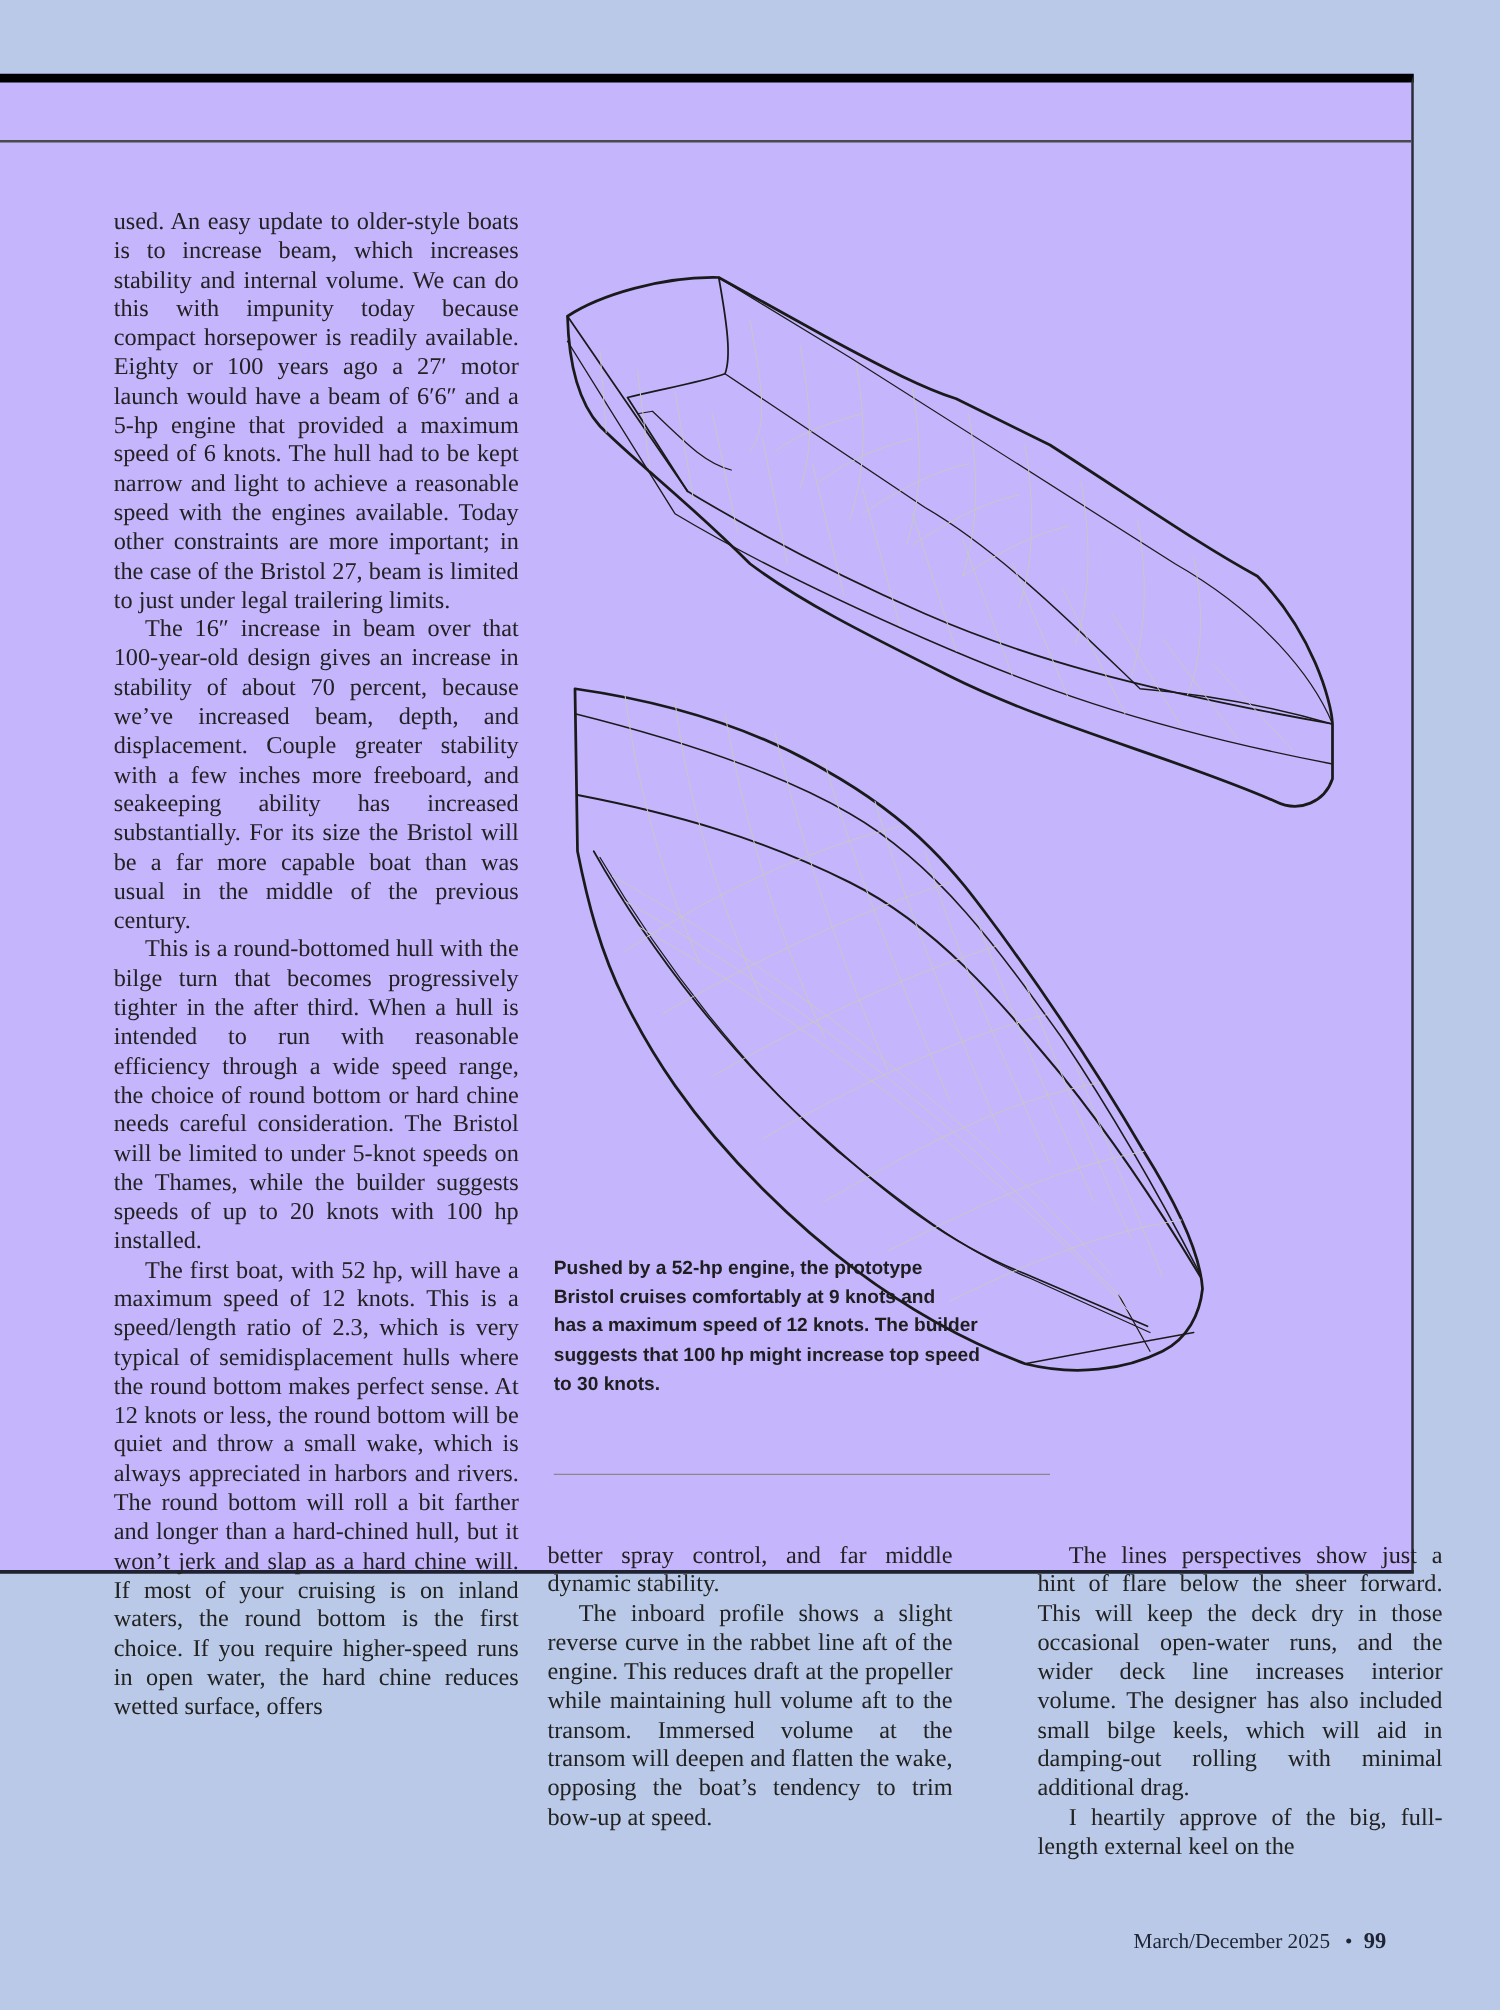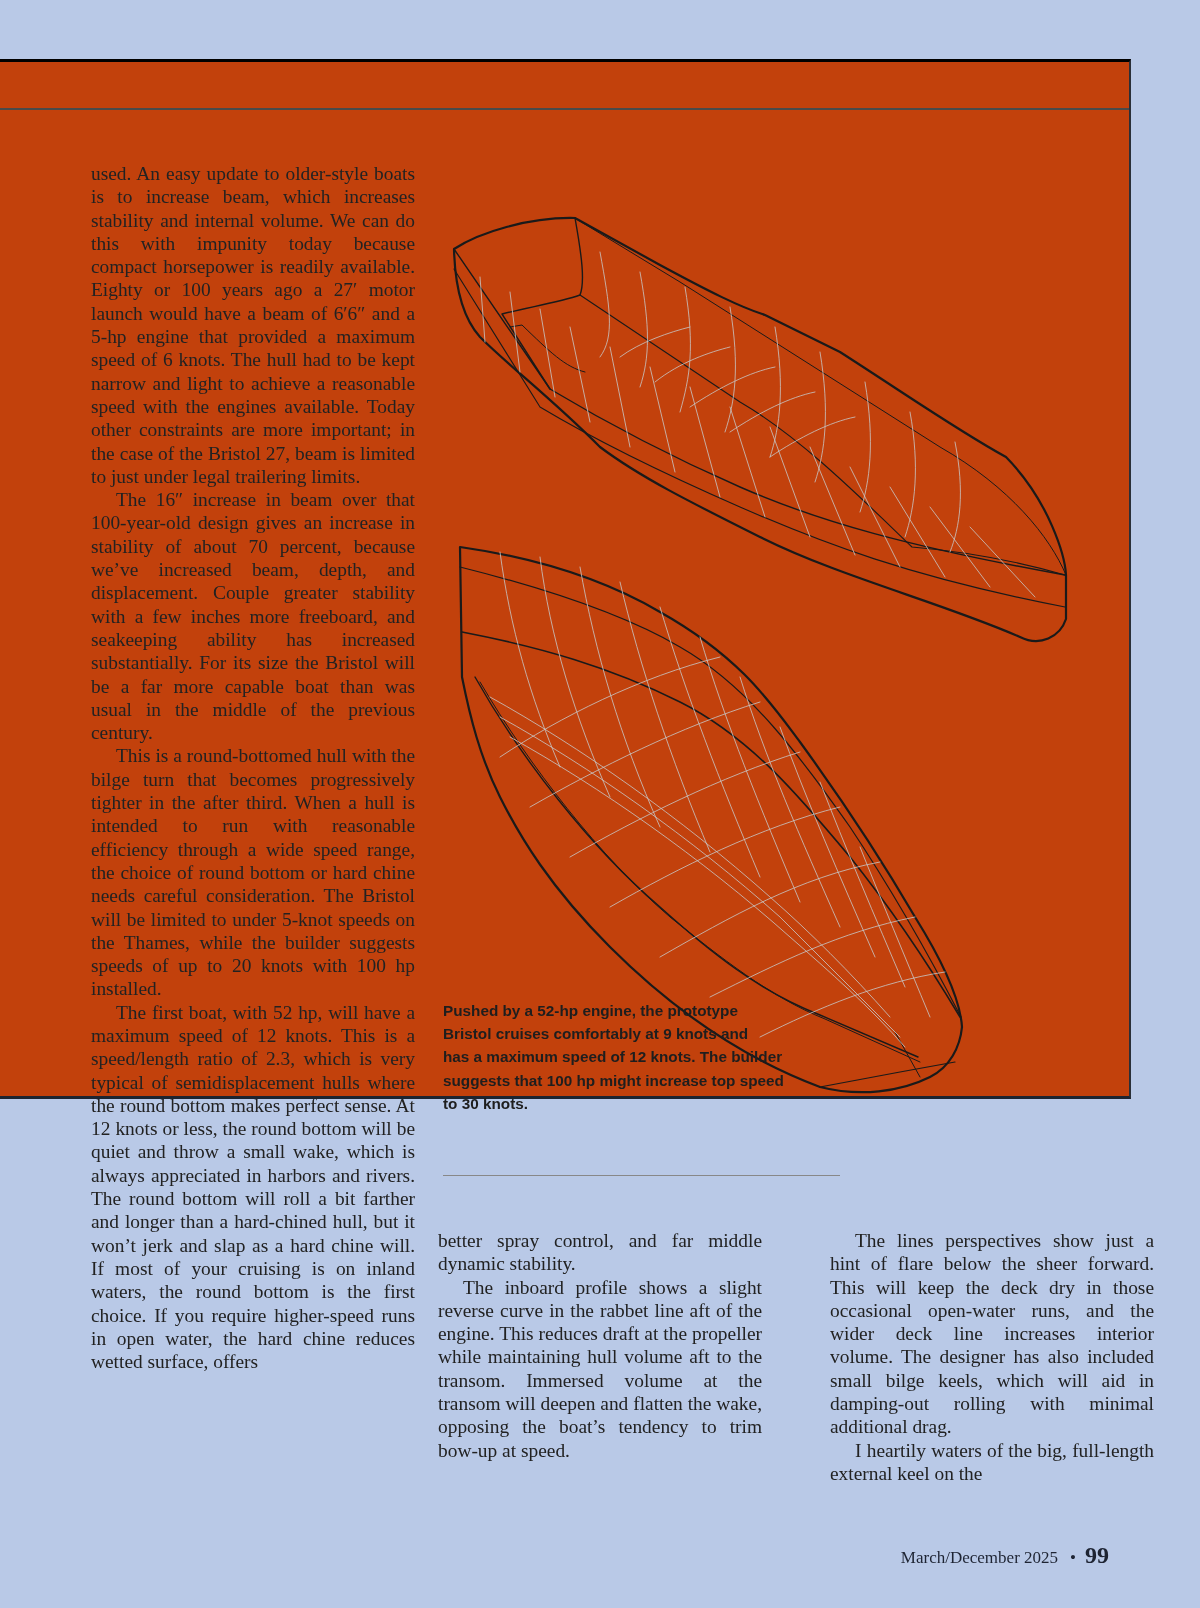--- a/index.html
+++ b/index.html
@@ -6,23 +6,23 @@
     body {
       width: 1200px; height: 1608px;
       background: #b9c9e7;
       position: relative;
       overflow: hidden;
       font-family: "Liberation Serif", "DejaVu Serif", serif;
     }
     .page {
       position: absolute;
       left: 0; top: 59px;
-      width: 1131px; height: 1040px;
-      background: #c2410c;
-      border-top: 3px solid #000000;
+      width: 1131px; height: 1200px;
+      background: #c4b5fd;
+      border-top: 7px solid #000000;
       border-bottom: 3px solid #1d2430;
       border-right: 2px solid #2a2f38;
       box-sizing: border-box;
     }
     .header-rule {
       position: absolute;
       left: 0; top: 46px;
       width: 100%; height: 2px;
       background: #4a4a4a;
     }
@@ -62,21 +62,21 @@
       width: 397px; height: 1px;
       background: #888;
     }
     .folio {
       position: absolute;
       right: 91px; top: 1542px;
       font-size: 17px;
       color: #1e2433;
     }
     .folio .bullet { margin: 0 9px 0 12px; }
-    .folio .pagenum { font-weight: bold; font-size: 24px; }
+    .folio .pagenum { font-weight: bold; font-size: 18px; }
   </style>
 </head>
 <body>
 
 <div class="page">
   <div class="header-rule"></div>
 
   <div class="col col1">
     <p>used. An easy update to older-style boats is to increase beam, which increases stability and internal vol­ume. We can do this with impunity today because compact horsepower is readily available. Eighty or 100 years ago a 27′ motor launch would have a beam of 6′6″ and a 5-hp engine that provided a maximum speed of 6 knots. The hull had to be kept narrow and light to achieve a reasonable speed with the engines available. Today other constraints are more important; in the case of the Bristol 27, beam is limited to just under legal trailering limits.</p>
     <p class="indent">The 16″ increase in beam over that 100-year-old design gives an increase in stability of about 70 per­cent, because we’ve increased beam, depth, and displacement. Couple greater stability with a few inches more freeboard, and seakeeping ability has increased substantially. For its size the Bristol will be a far more capable boat than was usual in the middle of the previous century.</p>
@@ -172,19 +172,19 @@
   </div>
   <div class="caption-rule"></div>
 
   <div class="col col2">
     <p>better spray control, and far middle dynamic stability.</p>
     <p class="indent">The inboard profile shows a slight reverse curve in the rabbet line aft of the engine. This reduces draft at the propeller while main­taining hull volume aft to the transom. Immersed volume at the transom will deepen and flatten the wake, opposing the boat’s tendency to trim bow-up at speed.</p>
   </div>
 
   <div class="col col3">
     <p class="indent">The lines perspectives show just a hint of flare below the sheer forward. This will keep the deck dry in those occasional open-water runs, and the wider deck line increases inte­rior volume. The designer has also included small bilge keels, which will aid in damping-out rolling with minimal additional drag.</p>
-    <p class="indent">I heartily waters of the big, full-length external keel on the</p>
+    <p class="indent">I heartily approve of the big, full-length external keel on the</p>
   </div>
 </div>
 
 <div class="folio">
   <span>March/December 2025</span><span class="bullet">•</span><span class="pagenum">99</span>
 </div>
 
 </body></html>

